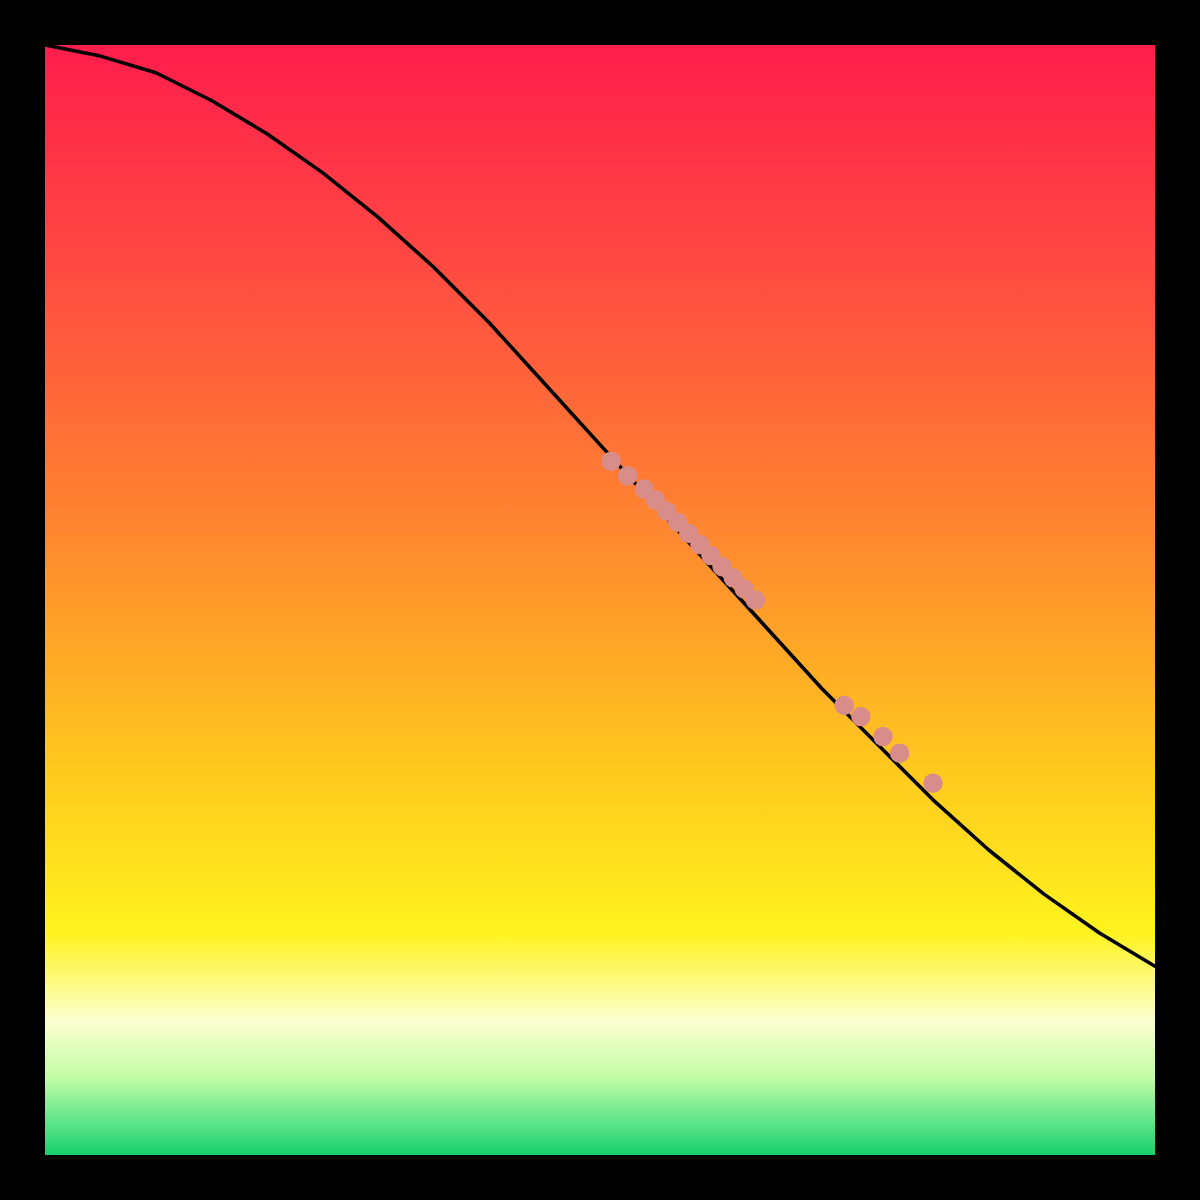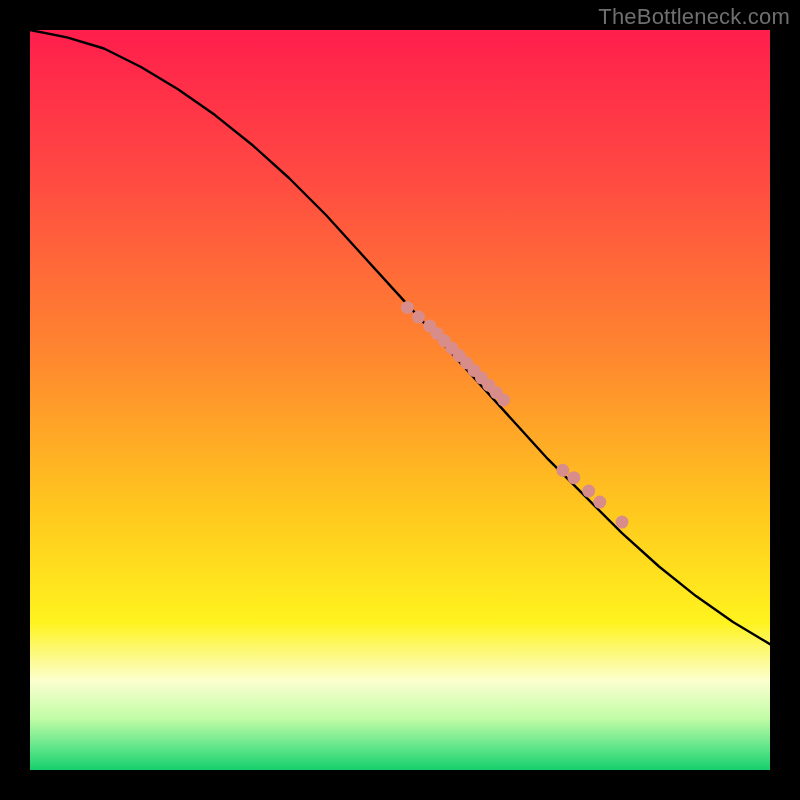--- a/index.html
+++ b/index.html
@@ -32,21 +32,20 @@
     font-size: 22px;
     font-weight: 500;
     letter-spacing: 0.2px;
     user-select: none;
   }
 </style>
 </head>
 <body>
 
 <div class="frame">
-  <div class="attribution">TheBottleneck.com</div>
 
   <div class="plot">
     <svg id="chart-svg" width="740" height="740" viewBox="0 0 740 740">
         <defs>
           <linearGradient id="bg-grad" x1="0" y1="0" x2="0" y2="1">
             <stop offset="0%" stop-color="#ff1e4c"></stop>
             <stop offset="20%" stop-color="#ff4a42"></stop>
             <stop offset="45%" stop-color="#ff8a2e"></stop>
             <stop offset="65%" stop-color="#ffc81e"></stop>
             <stop offset="80%" stop-color="#fff31e"></stop>

